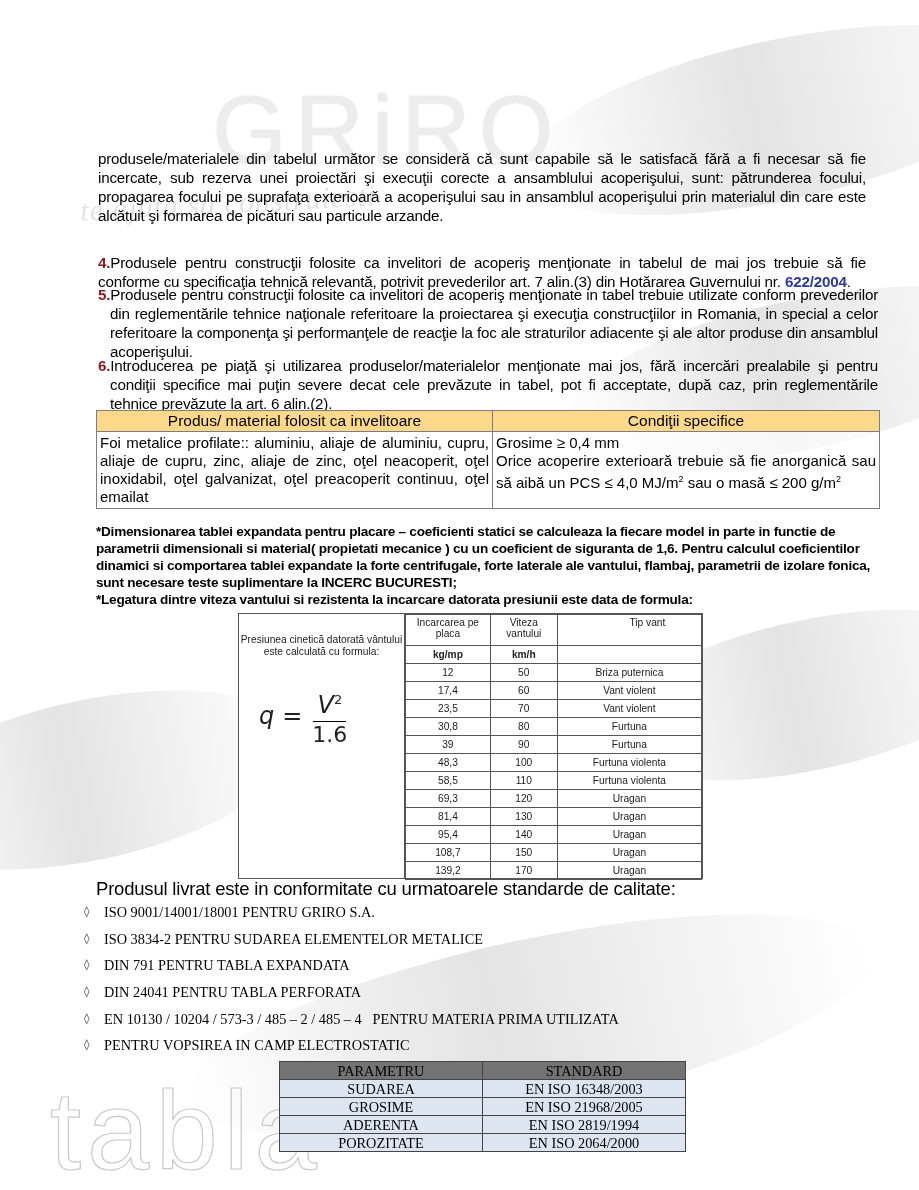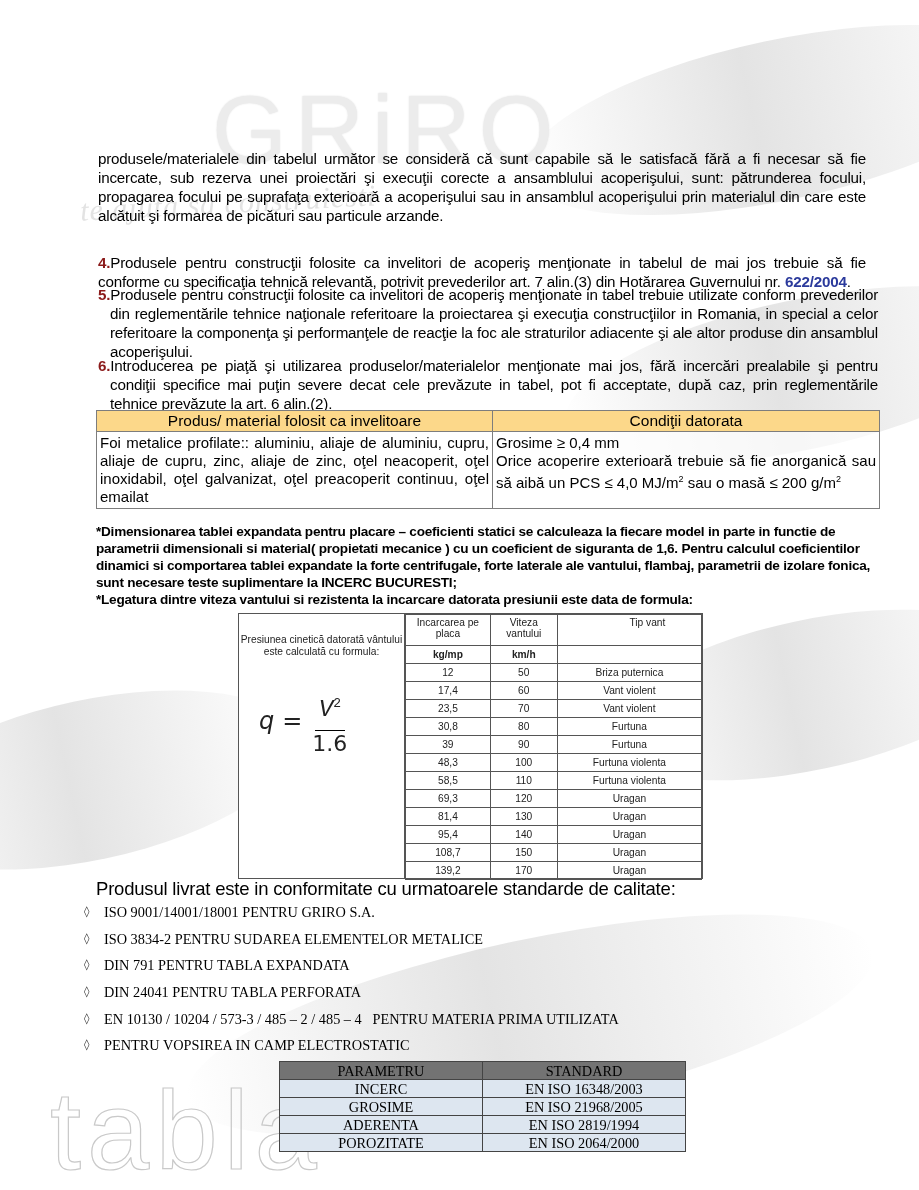--- a/index.html
+++ b/index.html
@@ -76,21 +76,21 @@
       position: absolute; left: 0; top: 0; width: 165px; height: 264px;
       border-right: 1px solid #555; text-align: center;
     }
     .formula-title { margin-top: 20px; line-height: 12px; font-size: 10.2px; }
     .formula {
       position: absolute; left: 20px; top: 70px;
       font-family: "DejaVu Sans", sans-serif; font-size: 24px;
       display: flex; align-items: center;
     }
     .frac { display: inline-flex; flex-direction: column; align-items: center; margin-left: 10px; }
-    .frac .nu { border-bottom: 1.5px solid #000; padding: 0 4px; font-style: italic; font-size: 24px; line-height: 40px; font-family: Liberation Mono, monospace; }
+    .frac .nu { border-bottom: 1.5px solid #000; padding: 0 4px; font-style: italic; font-size: 24px; line-height: 32px; }
     .frac .nu sup { font-size: 13px; font-style: normal; vertical-align: super; }
     .frac .de { font-size: 22px; line-height: 26px; }
     .q { font-style: italic; }
     .wind-table {
       position: absolute; left: 166px; top: 0; width: 297px;
       font-size: 10.2px;
     }
     .wind-table td, .wind-table th {
       border: 1px solid #555; text-align: center; padding: 0; height: 17px; font-weight: normal;
     }
@@ -145,21 +145,21 @@
   </div>
 
   <div class="para indent" style="top:356px;">
     <span class="num">6.</span><span>Introducerea pe piaţă şi utilizarea produselor/materialelor menţionate mai jos, fără incercări prealabile  şi  pentru condiţii specifice mai puţin severe decat cele prevăzute in tabel, pot fi acceptate, după caz, prin reglementările tehnice prevăzute la art. 6 alin.(2).</span>
   </div>
 
   <table class="t1">
     <tbody>
         <tr>
       <th style="width:395px;">Produs/ material folosit ca invelitoare</th>
-      <th>Condiţii datorata</th>
+      <th>Condiţii specifice</th>
     </tr>
     <tr>
       <td>Foi metalice profilate:: aluminiu, aliaje de aluminiu, cupru, aliaje de cupru, zinc, aliaje de zinc, oţel neacoperit, oţel inoxidabil, oţel galvanizat, oţel preacoperit continuu, oţel emailat</td>
       <td>
         <div>Grosime ≥ 0,4 mm</div>
         <div><span>Orice acoperire exterioară trebuie să fie anorganică sau să aibă un PCS ≤ 4,0 MJ/m</span><sup style="font-size:9px;">2</sup><span> sau o masă ≤ 200 g/m</span><sup style="font-size:9px;">2</sup></div>
       </td>
     </tr>
   </tbody>
     </table>
@@ -285,21 +285,21 @@
       </li>
   </ul>
 
   <table class="t3">
     <tbody>
         <tr>
       <th class="c1">PARAMETRU</th>
       <th>STANDARD</th>
     </tr>
     <tr>
-          <td>INCERC</td>
+          <td>SUDAREA</td>
           <td>EN ISO 16348/2003</td>
         </tr>
     <tr>
           <td>GROSIME</td>
           <td>EN ISO 21968/2005</td>
         </tr>
     <tr>
           <td>ADERENTA</td>
           <td>EN ISO 2819/1994</td>
         </tr>

